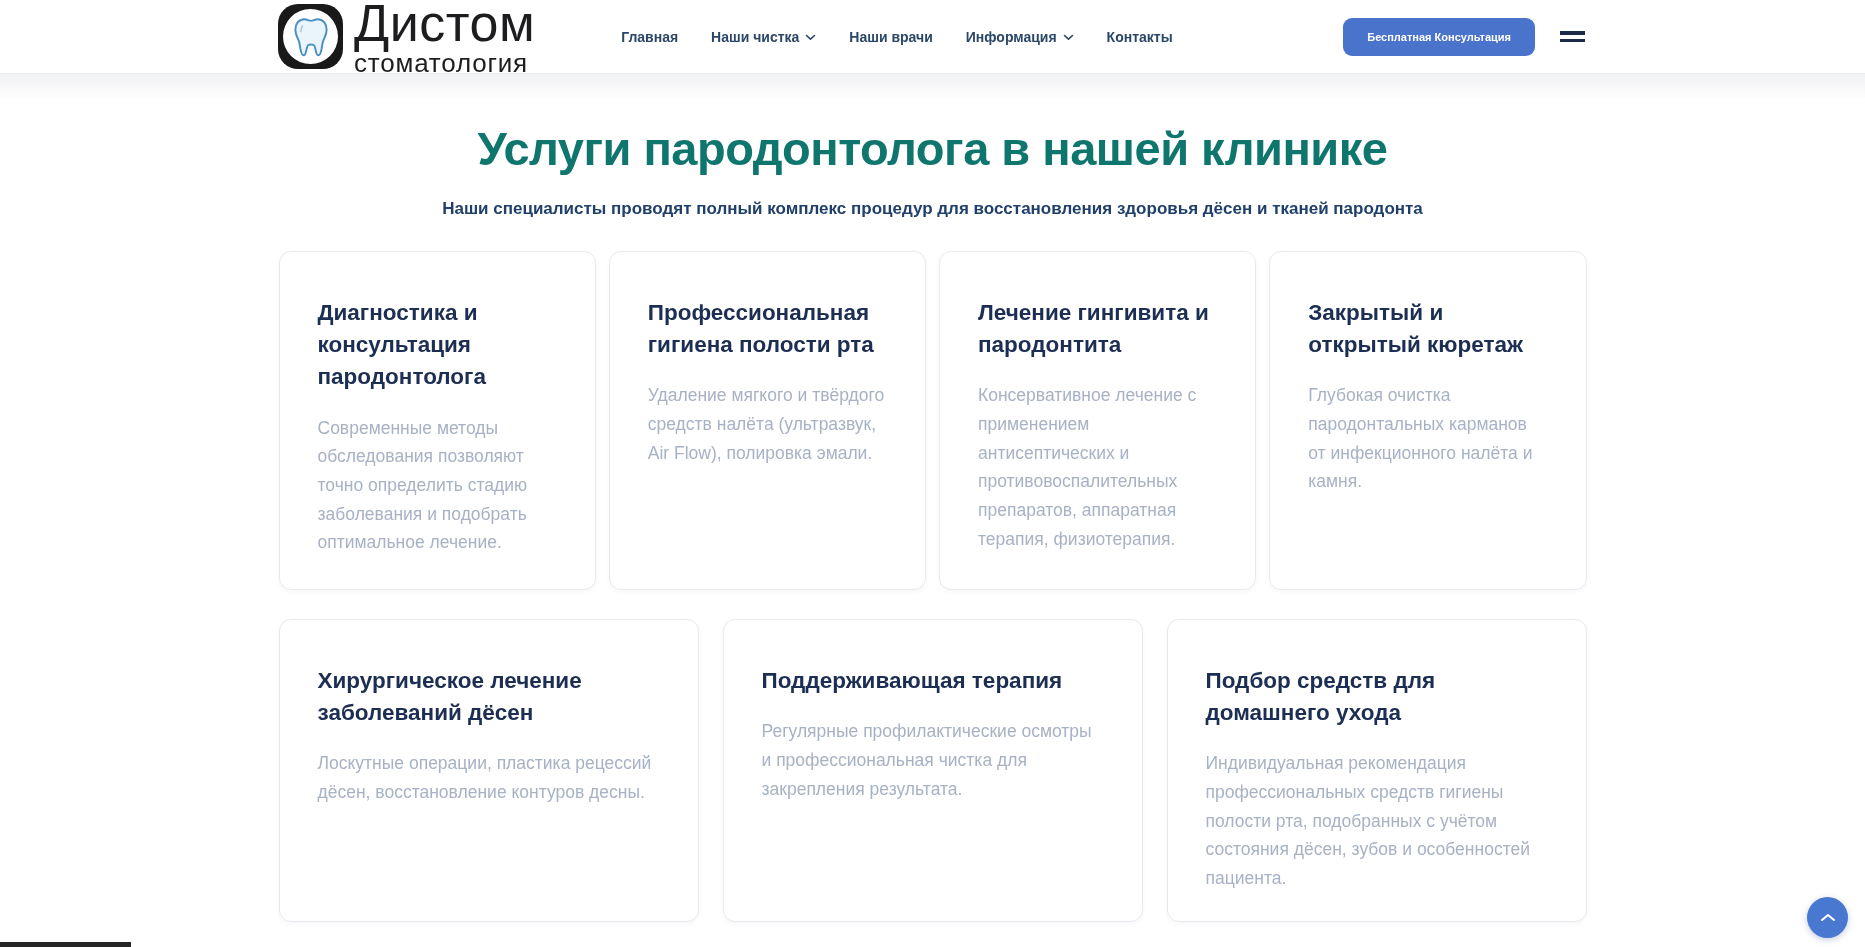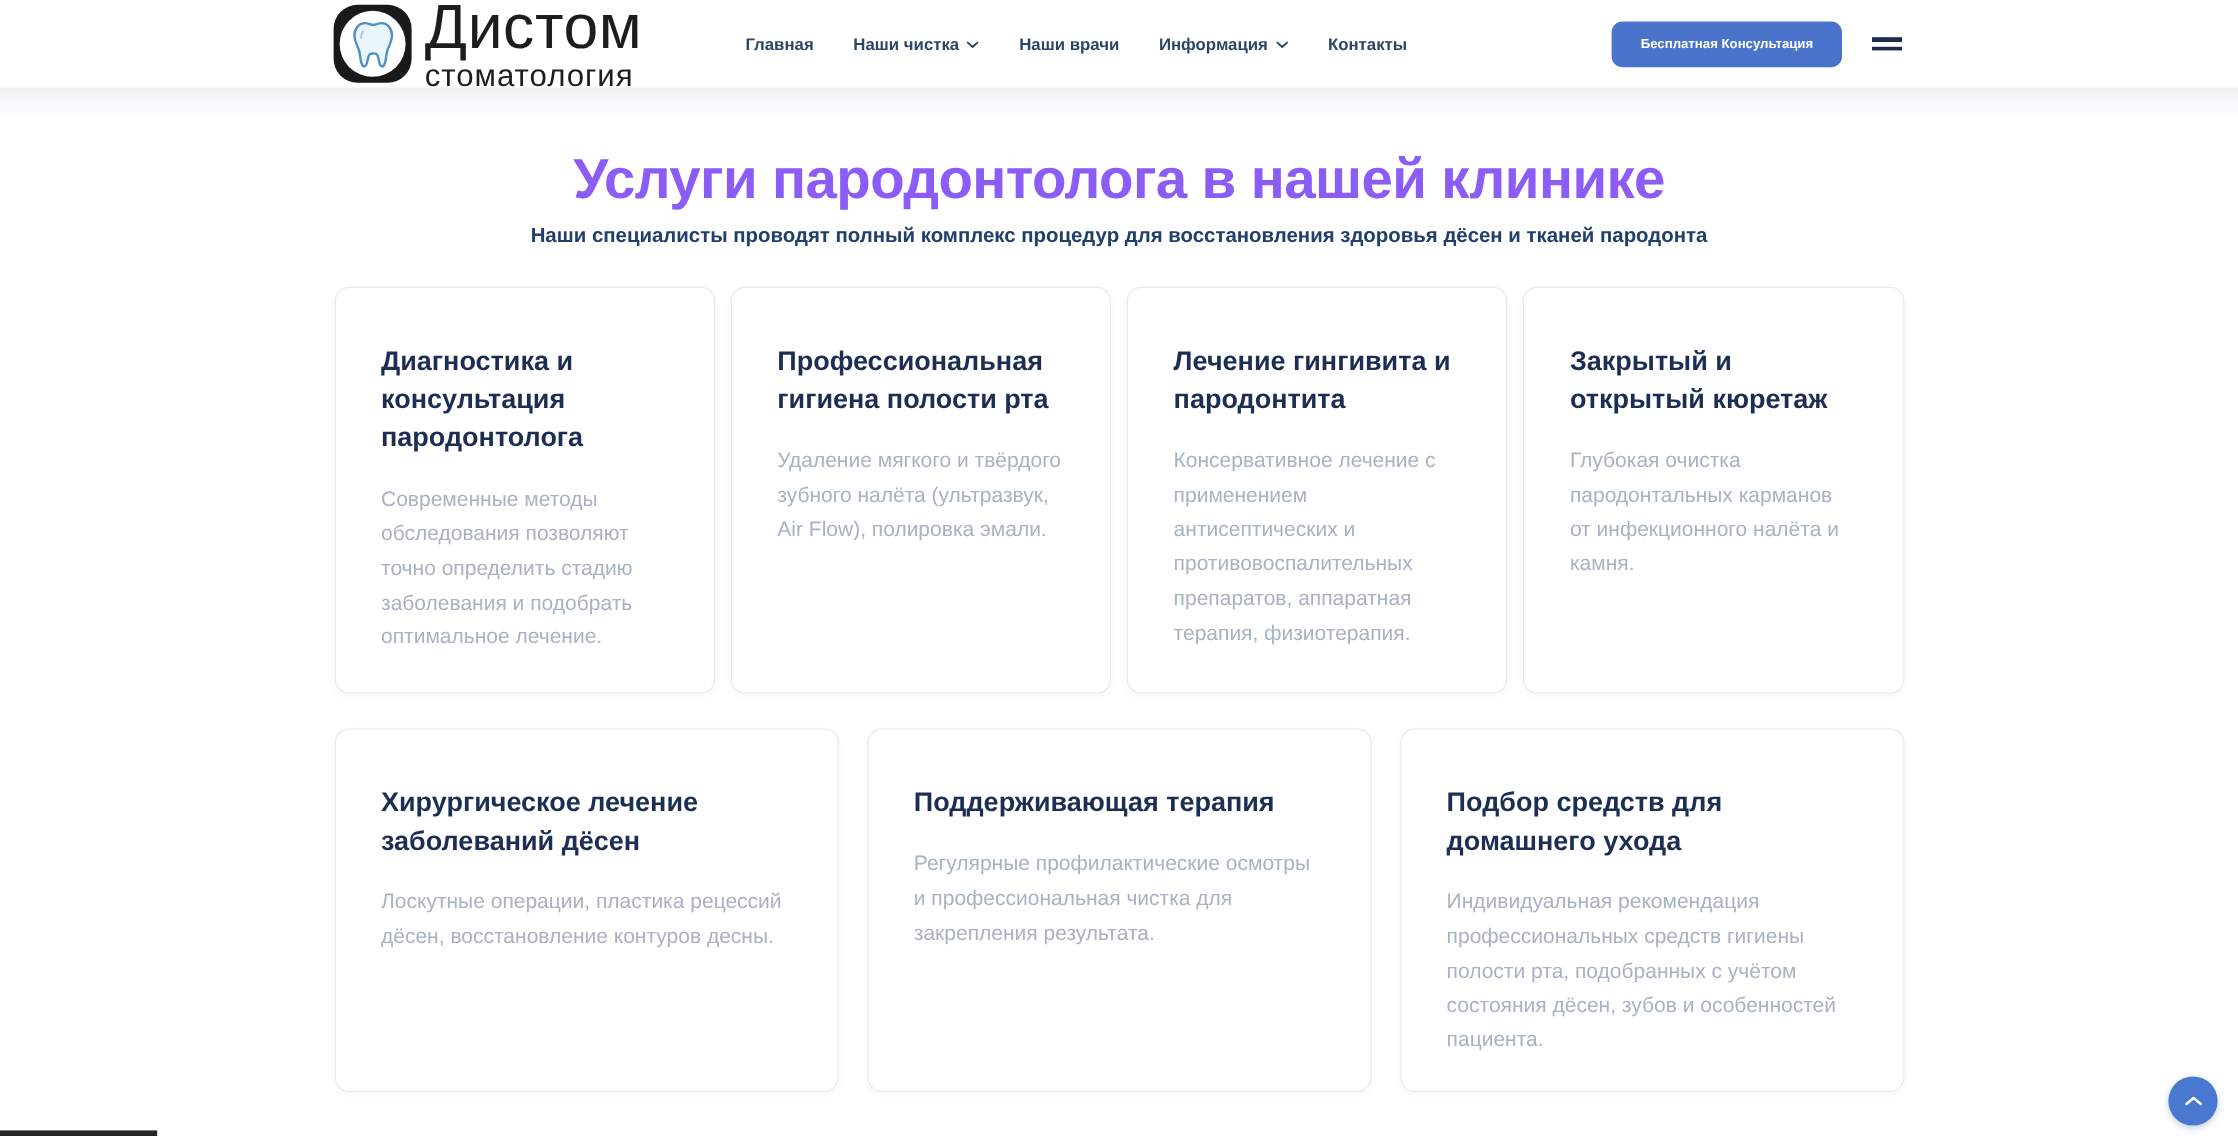--- a/index.html
+++ b/index.html
@@ -78,29 +78,29 @@
   }
   .burger span { display: block; width: 25px; height: 3.5px; background: #1b2b4a; }
 
   
   .band { height: 24px; background: linear-gradient(#f1f2f4, #fdfdfe); }
 
   
   .main-wrap { width: 1308px; margin: 0 auto; }
   .page-title {
     text-align: center;
-    font-size: 47px; font-weight: 700; color: #8b5cf6;
+    font-size: 47px; font-weight: 700; color: #0f766e;
     letter-spacing: -0.5px;
     margin-top: 24px;
     line-height: 1.15;
   }
   .page-subtitle {
     text-align: center;
     font-size: 17px; font-weight: 600; color: #20406b;
-    margin-top: 11px;
+    margin-top: 23px;
   }
 
   .cards-grid { display: grid; }
   .row1 {
     grid-template-columns: repeat(4, 1fr);
     gap: 13px;
     margin-top: 32px;
   }
   .row1 .card { height: 339px; }
   .row2 {
@@ -216,21 +216,21 @@
     <h1 class="page-title">Услуги пародонтолога в нашей клинике</h1>
     <p class="page-subtitle">Наши специалисты проводят полный комплекс процедур для восстановления здоровья дёсен и тканей пародонта</p>
 
     <div class="cards-grid row1">
       <article class="card">
         <h3>Диагностика и консультация пародонтолога</h3>
         <p>Современные методы обследования позволяют точно определить стадию заболевания и подобрать оптимальное лечение.</p>
       </article>
       <article class="card">
         <h3>Профессиональная гигиена полости рта</h3>
-        <p>Удаление мягкого и твёрдого зубного налёта (ультразвук, Air Flow), полировка эмали.</p>
+        <p>Удаление мягкого и твёрдого средств налёта (ультразвук, Air Flow), полировка эмали.</p>
       </article>
       <article class="card">
         <h3>Лечение гингивита и пародонтита</h3>
         <p>Консервативное лечение с применением антисептических и противовоспалительных препаратов, аппаратная терапия, физиотерапия.</p>
       </article>
       <article class="card">
         <h3>Закрытый и открытый кюретаж</h3>
         <p>Глубокая очистка пародонтальных карманов от инфекционного налёта и камня.</p>
       </article>
     </div>

